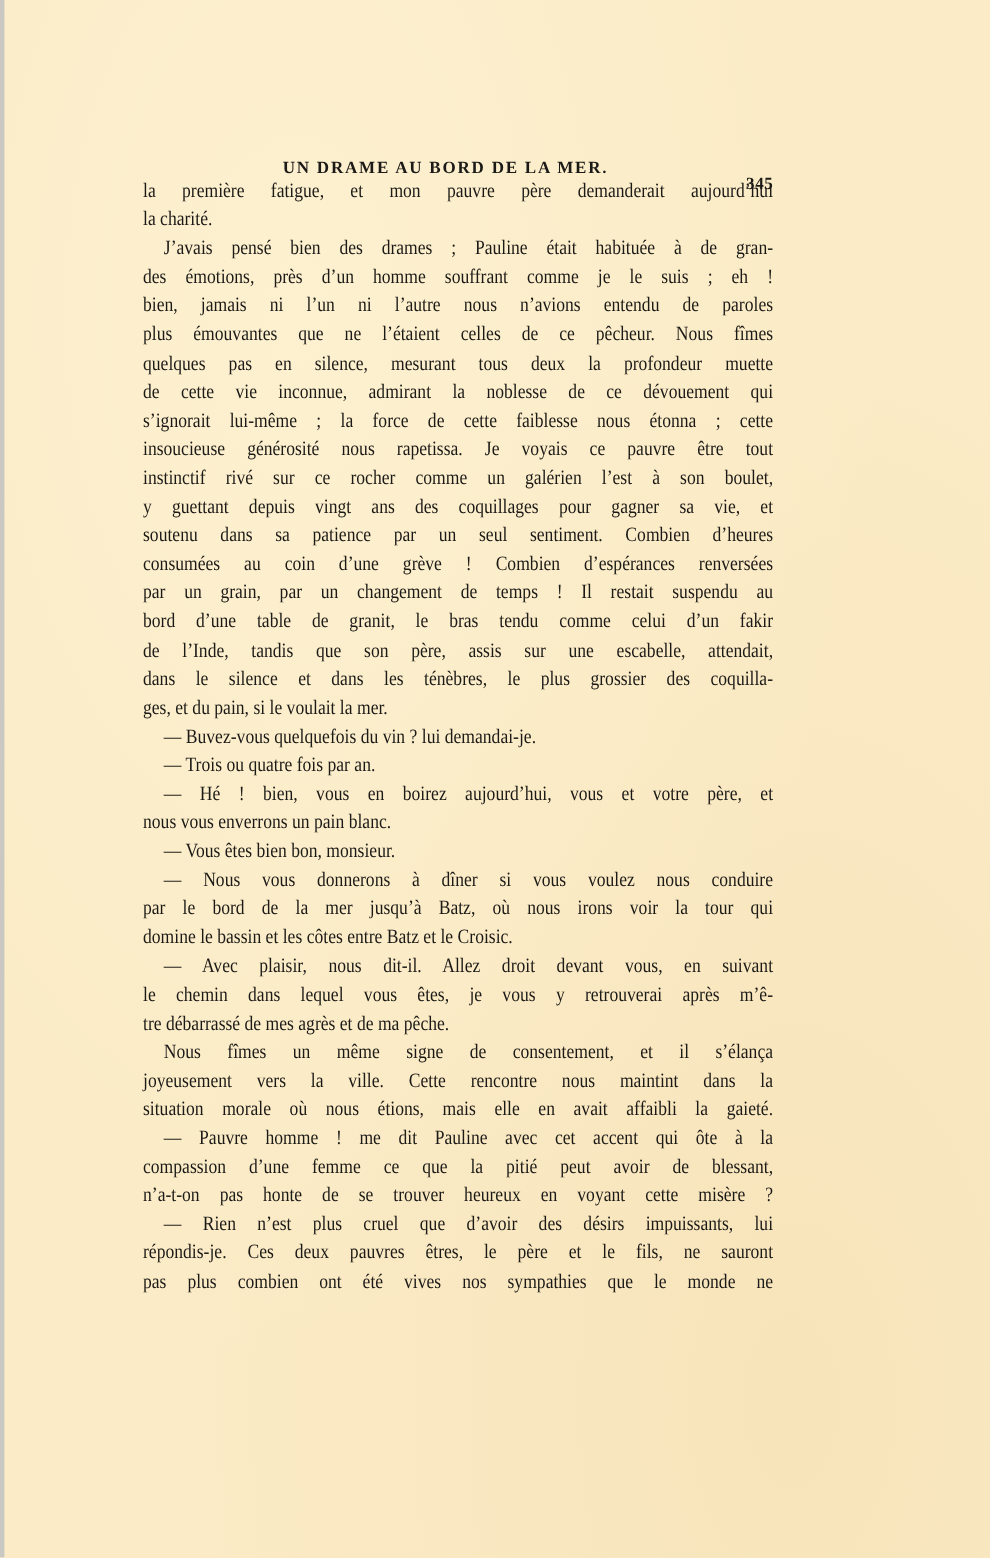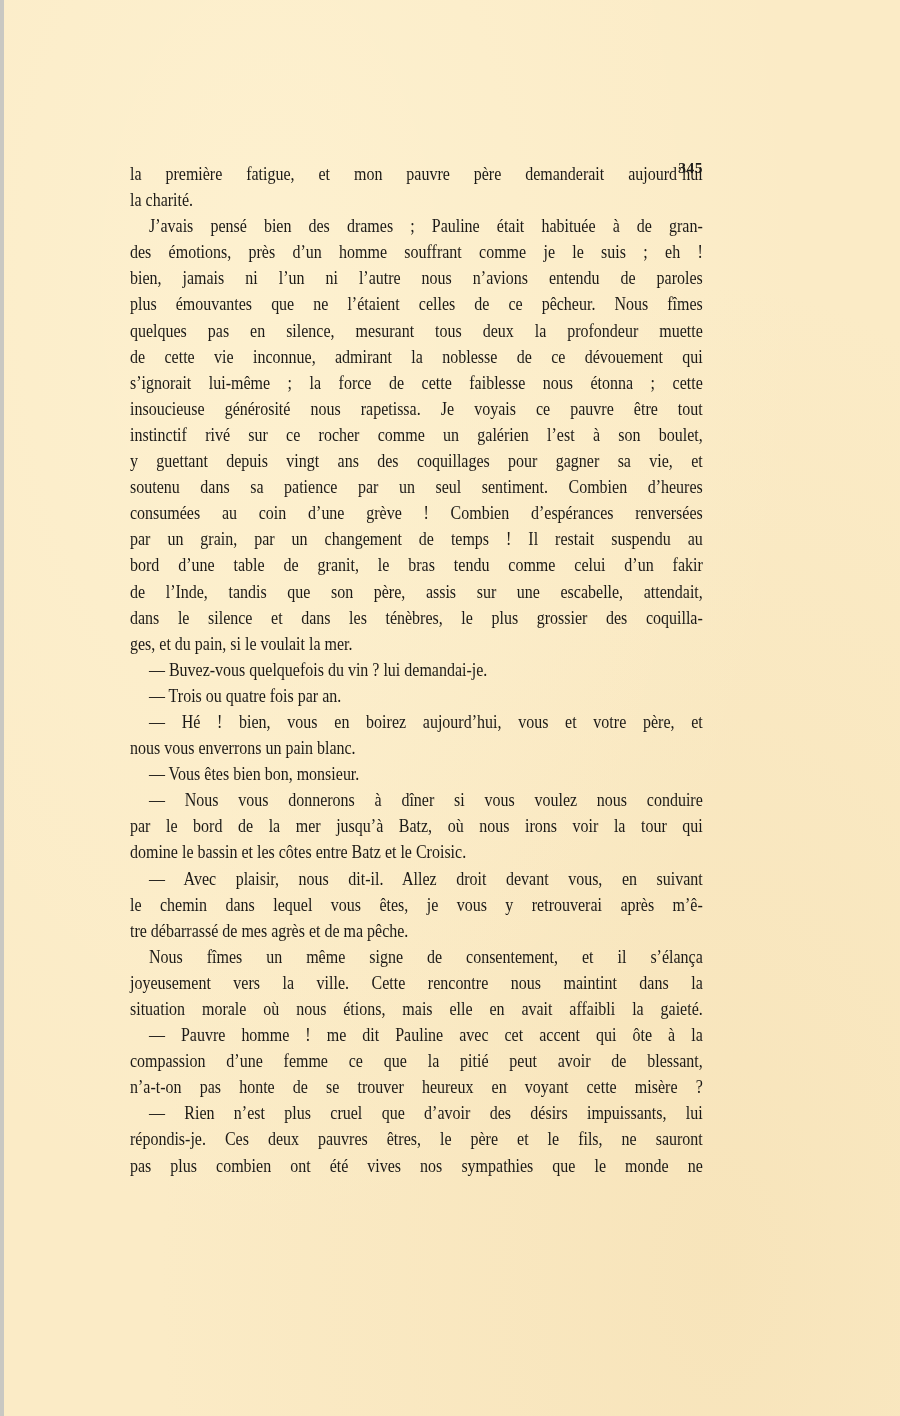--- a/index.html
+++ b/index.html
@@ -80,20 +80,21 @@
       width: 644px;
     }
   </style>
 </head>
 <body>
 
 <div class="edge-strip"></div>
 
 <div class="page">
   <div class="running-head">
+    <span class="running-title">UN DRAME AU BORD DE LA MER.</span>
     <span class="page-number">345</span>
   </div>
 
   <div class="body-text" id="body-text">
       <div class="line">la première fatigue, et mon pauvre père demanderait aujourd’hui</div>
       <div class="line last">la charité.</div>
       <div class="line indent">J’avais pensé bien des drames ; Pauline était habituée à de gran-</div>
       <div class="line">des émotions, près d’un homme souffrant comme je le suis ; eh !</div>
       <div class="line">bien, jamais ni l’un ni l’autre nous n’avions entendu de paroles</div>
       <div class="line">plus émouvantes que ne l’étaient celles de ce pêcheur. Nous fîmes</div>

